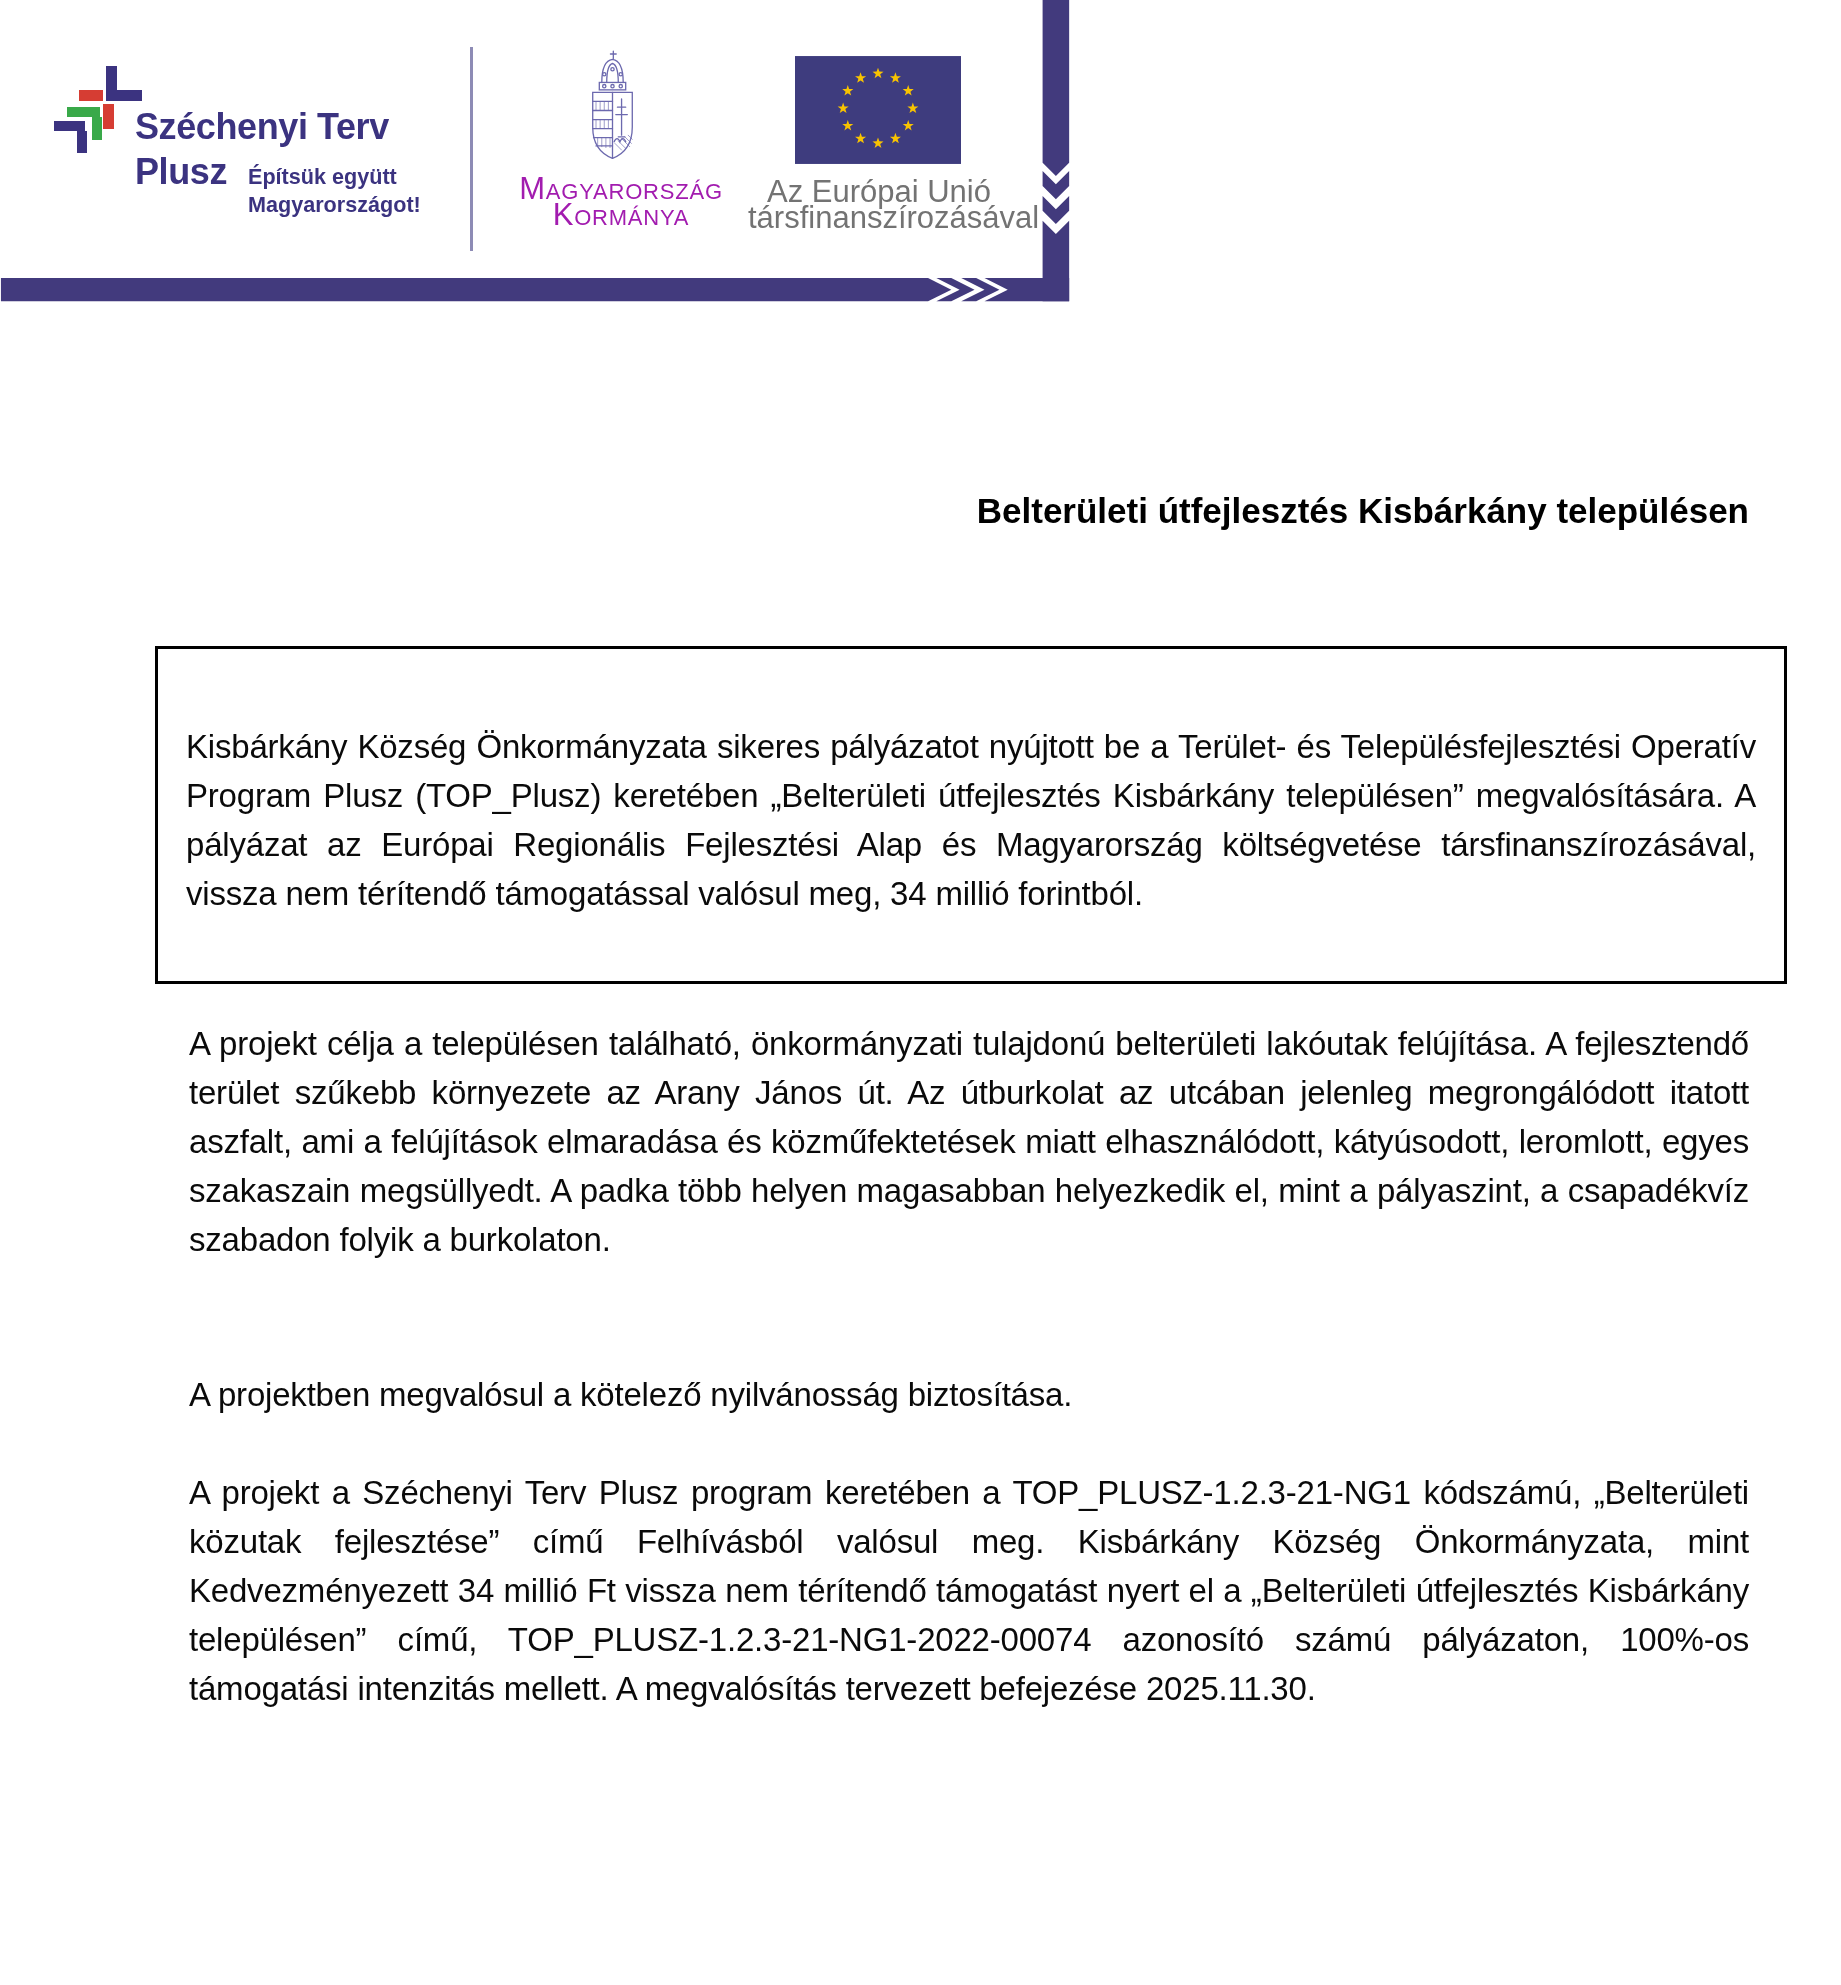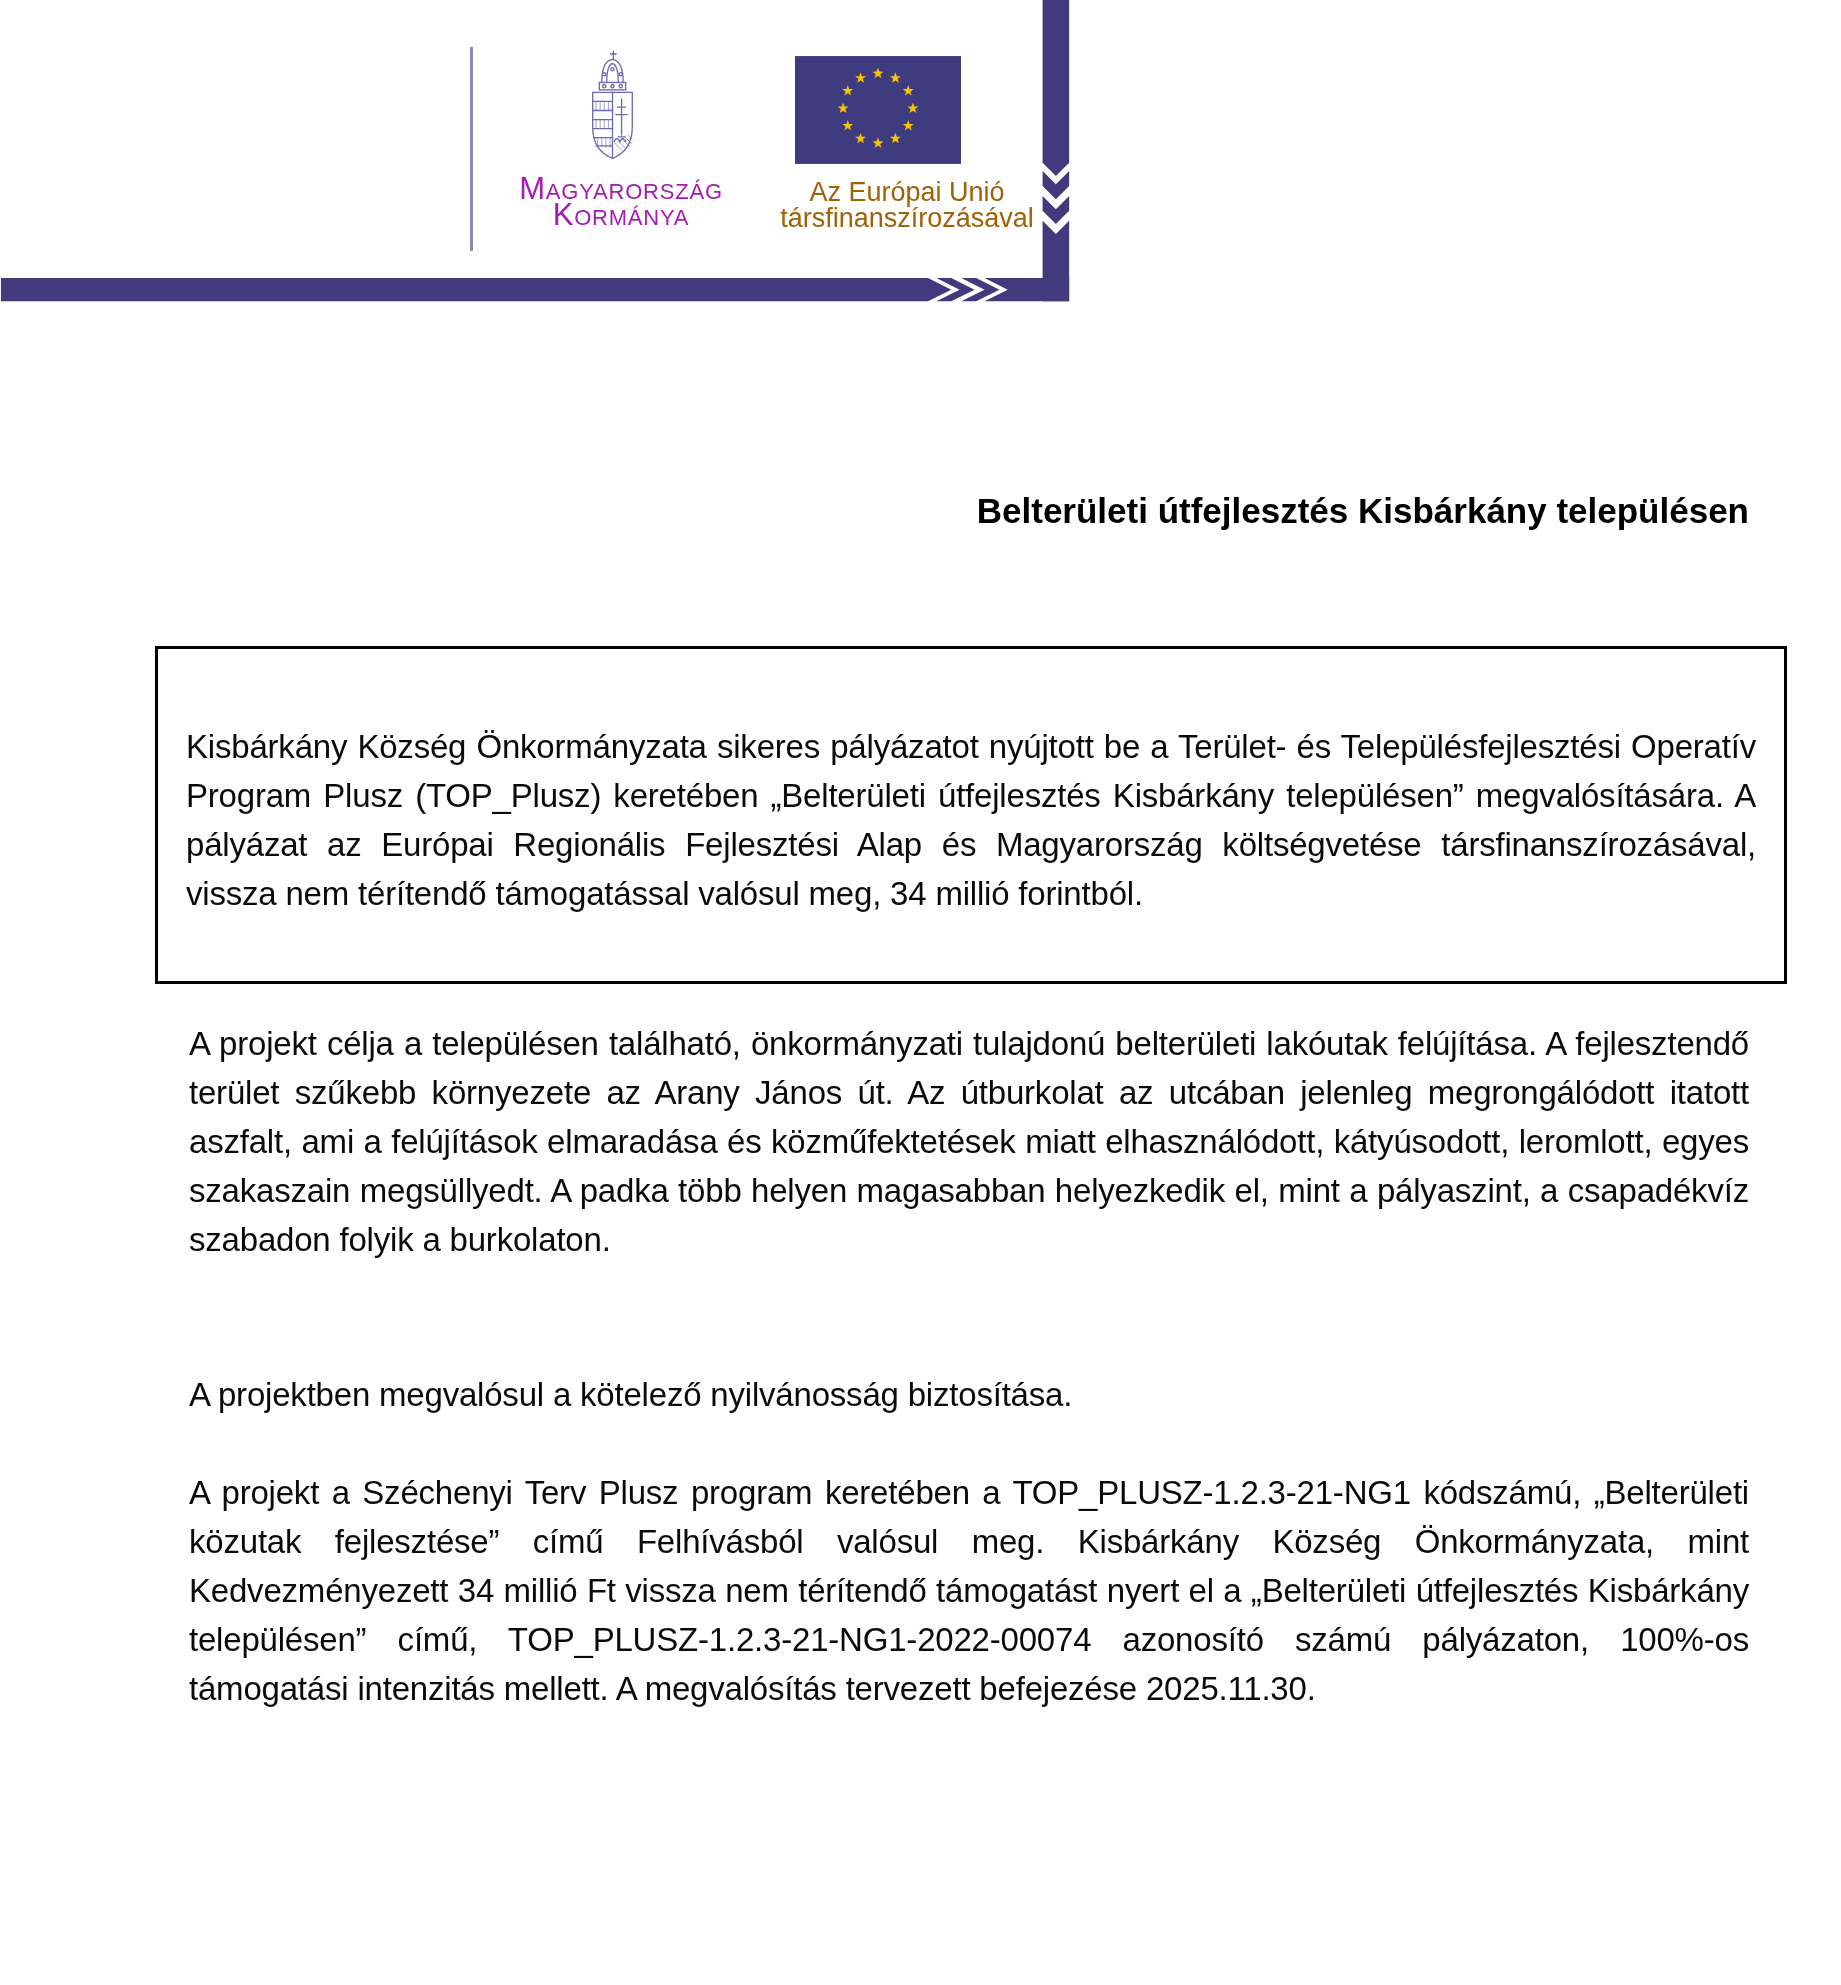--- a/index.html
+++ b/index.html
@@ -29,21 +29,21 @@
   
   .gov-logo{position:absolute;left:515px;top:46px;width:212px;height:208px;}
   .gov-arms{position:absolute;left:67px;top:2.5px;width:61px;height:118px;}
   .gov-text{position:absolute;left:0;top:130px;width:212px;text-align:center;
     font-family:Liberation Sans, sans-serif;font-variant:small-caps;
     font-size:31px;line-height:26px;color:#a21caf;letter-spacing:0.8px;}
   
   .eu-logo{position:absolute;left:748px;top:46px;width:262px;height:208px;}
   .eu-flag{position:absolute;left:47px;top:10px;width:166px;height:108px;}
   .eu-text{position:absolute;left:0;top:133px;width:262px;text-align:center;
-    font-size:27px;line-height:26px;color:#a16207;margin-left:28px;}
+    font-size:31px;line-height:26px;color:#737373;}
   
   .doc-title{position:absolute;left:189px;top:486px;width:1560px;margin:0;
     text-align:right;font-size:35px;font-weight:bold;line-height:49px;color:#000;}
   .highlight-box{position:absolute;left:155px;top:646px;width:1570px;
     border:3.3px solid #000000;padding:40px 28px 30px 28px;}
   .body-text{font-size:33px;line-height:49px;letter-spacing:-0.2px;
     text-align:justify;color:#0a0a0a;hyphens:none;}
   .text-block{position:absolute;left:189px;width:1560px;}
   .blk-goal{top:986px;}
   .blk-publicity{top:1337px;}
@@ -62,20 +62,36 @@
       <path d="M1255,206 L1271,222 L1287,206 V224 L1271,240 L1255,224 Z"></path>
       <path d="M1255,236 L1271,252 L1287,236 V254 L1271,270 L1255,254 Z"></path>
       <path d="M1255,266 L1271,282 L1287,266 V363 H1255 Z"></path>
       <path d="M0,335 H1117 L1145,349 L1117,363 H0 Z"></path>
       <path d="M1127,335 L1155,349 L1127,363 H1145 L1173,349 L1145,335 Z"></path>
       <path d="M1157,335 L1185,349 L1157,363 H1175 L1203,349 L1175,335 Z"></path>
       <path d="M1185,335 L1213,349 L1185,363 H1287 V335 Z"></path>
     </g>
   </svg>
 
+  <div class="st-logo">
+    <div class="st-mark">
+      <div class="bar b-navy" style="left:60px;top:4.2px;width:10.8px;height:35px;"></div>
+      <div class="bar b-navy" style="left:71px;top:28px;width:25px;height:10.8px;"></div>
+      <div class="bar b-red" style="left:33px;top:28px;width:24px;height:10.8px;"></div>
+      <div class="bar b-red" style="left:57px;top:42px;width:10.8px;height:25px;"></div>
+      <div class="bar b-green" style="left:21px;top:45px;width:33px;height:10px;"></div>
+      <div class="bar b-green" style="left:46px;top:55px;width:10px;height:23px;"></div>
+      <div class="bar b-navy" style="left:8.3px;top:59px;width:31px;height:10px;"></div>
+      <div class="bar b-navy" style="left:31px;top:69px;width:10px;height:22.4px;"></div>
+    </div>
+    <div class="st-name1">Széchenyi Terv</div>
+    <div class="st-name2">Plusz</div>
+    <div class="st-tag1">Építsük együtt</div>
+    <div class="st-tag2">Magyarországot!</div>
+  </div>
 
   <div class="logo-divider"></div>
 
   <div class="gov-logo">
     <svg class="gov-arms" viewBox="0 0 74 142" xmlns="http://www.w3.org/2000/svg">
       <g stroke="#6c69ae" fill="none" stroke-width="1.6" stroke-linecap="round">
         <path d="M38,2 v9 M34.5,5.5 h7"></path>
         <path d="M24,40 C24,20 30,13 37,12 C44,13 50,20 50,40"></path>
         <path d="M30,40 C30,24 33,18 37,17 C41,18 44,24 44,40"></path>
         <circle cx="27" cy="30" r="2"></circle>

